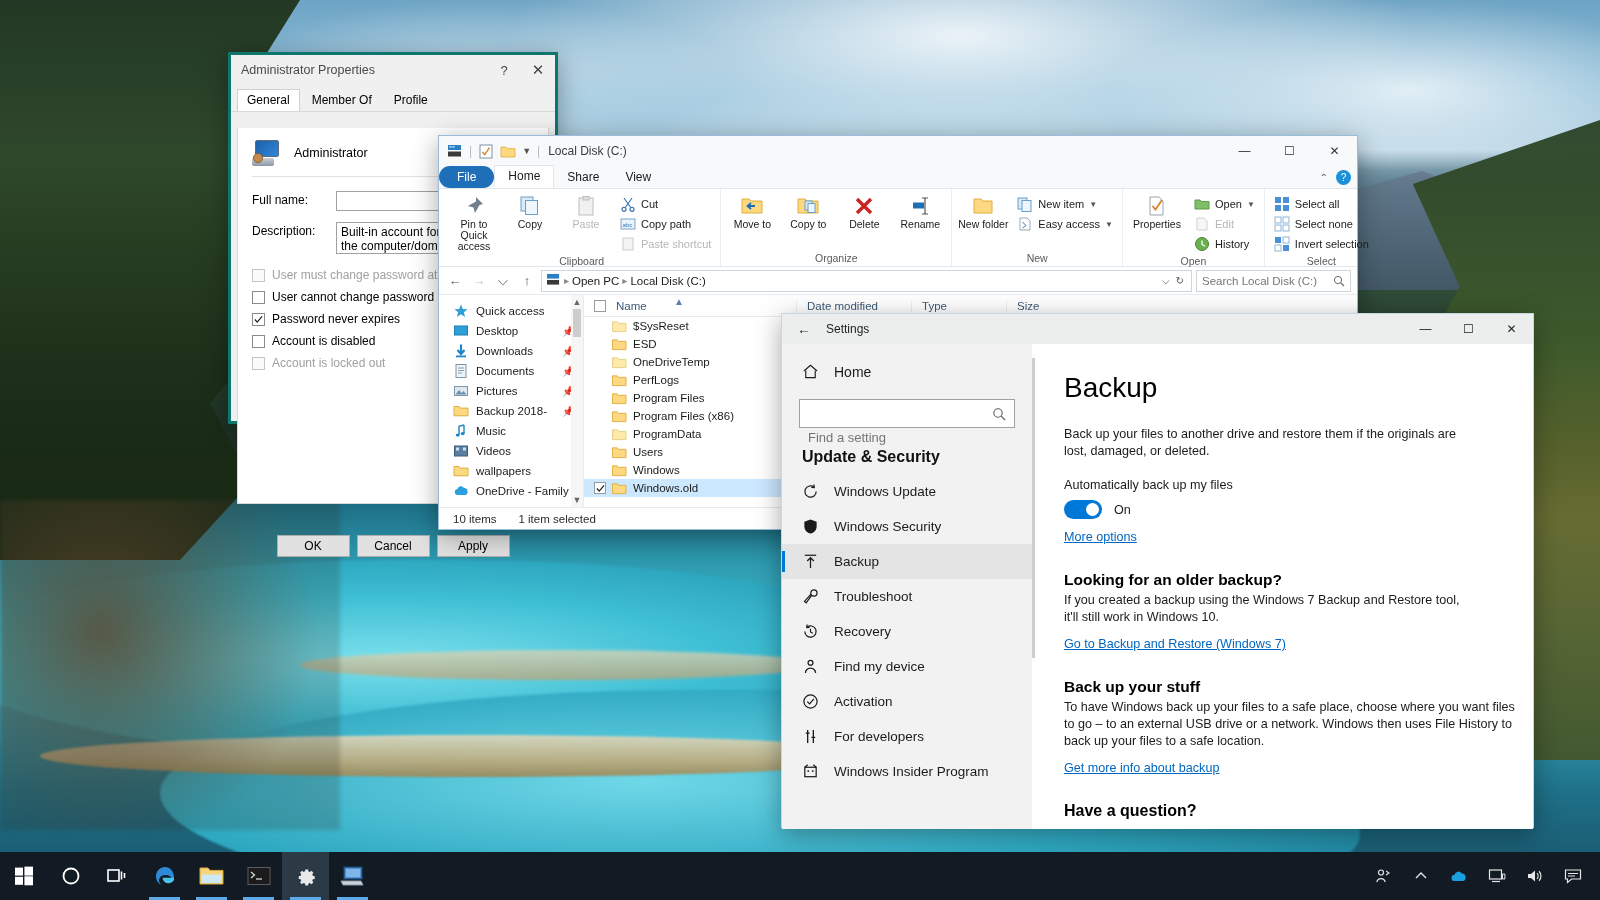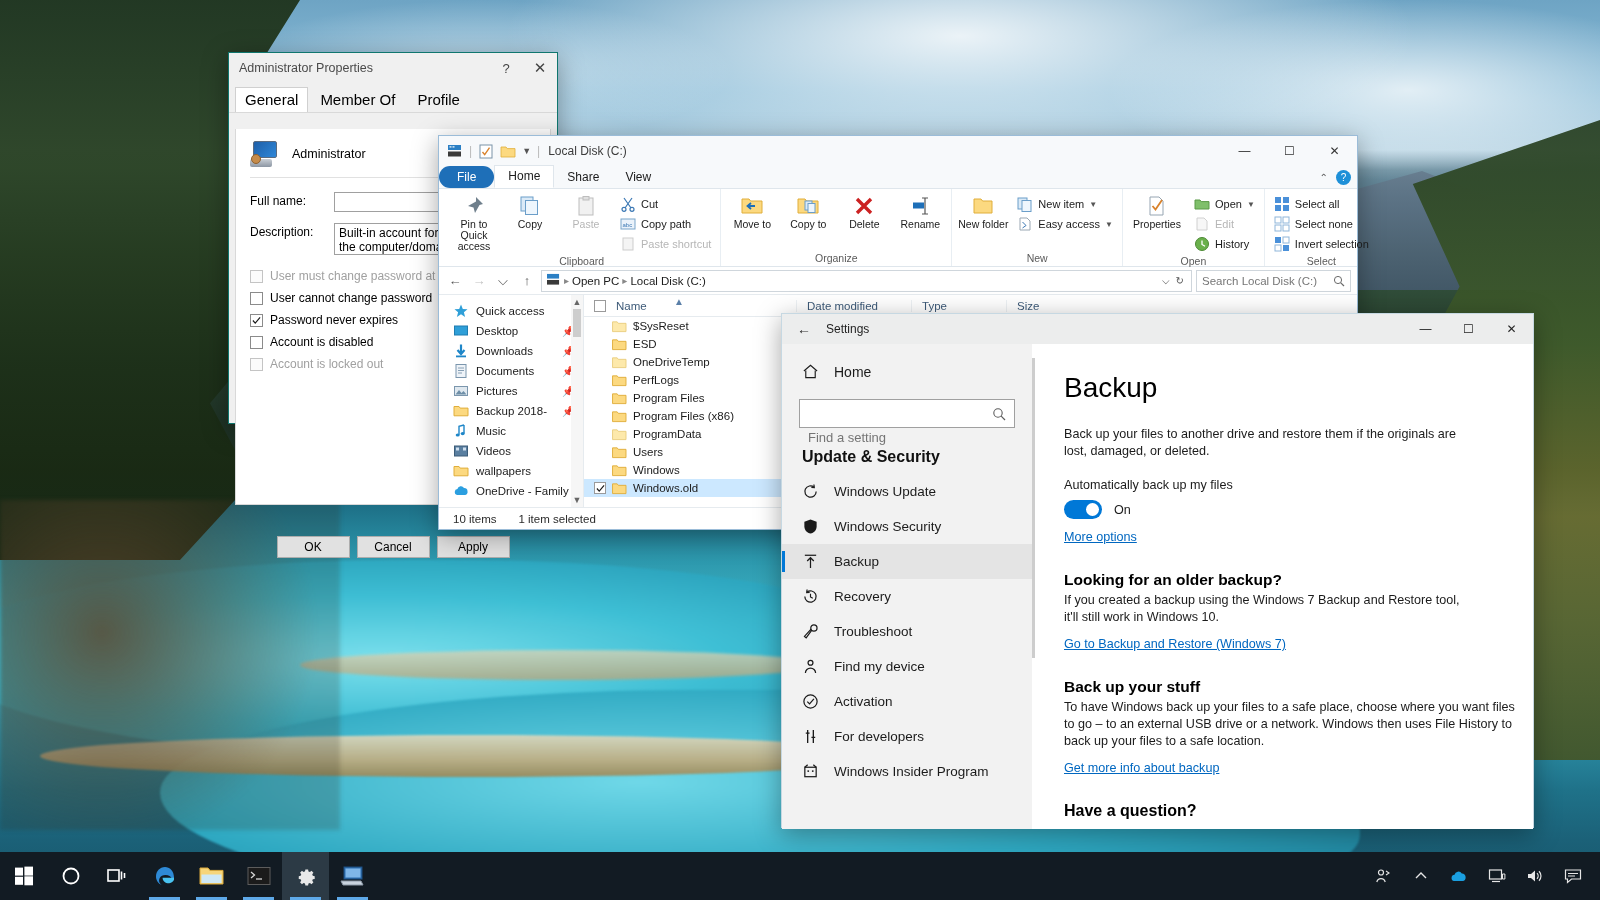--- a/index.html
+++ b/index.html
@@ -89,39 +89,39 @@
     filter: blur(2px);
   }
 
   
   .win { position: absolute; box-shadow: 0 6px 24px rgba(0,0,0,.35); }
 
   
   #adminprops {
     left: 228px; top: 52px; width: 330px; height: 372px;
     background: #f0f0f0;
-    border: 1px solid #0f766e;
+    border: 3px solid #0f766e;
     font-size: 12px; color: #000;
   }
   #adminprops .tb {
     height: 30px; display: flex; align-items: center;
     padding-left: 10px; background: #f0f0f0;
   }
   #adminprops .tb .t { font-size: 12.5px; color: #4a4a4a; flex: 1; }
   #adminprops .tb .b {
     width: 34px; height: 28px; display: flex; align-items: center; justify-content: center;
     color: #444; font-size: 13px;
   }
   #adminprops .tb .b:last-child { font-size: 15px; }
   #adminprops .tabs {
     display: flex; gap: 2px; padding: 4px 6px 0 6px;
     border-bottom: 1px solid #d9d9d9; background: #f0f0f0;
   }
   #adminprops .tab {
-    padding: 3px 9px 4px 9px; font-size: 15px; color: #000;
+    padding: 3px 9px 4px 9px; font-size: 12px; color: #000;
     border: 1px solid transparent; border-bottom: none;
   }
   #adminprops .tab.on { background: #fff; border-color: #d0d0d0; }
   #adminprops .body {
     background: #fff; margin: 16px 6px 0 6px; height: 376px;
     border: 1px solid #d9d9d9; border-top: none; padding: 12px 14px;
     position: relative;
   }
   #ap-user { display: flex; align-items: center; gap: 14px; margin-bottom: 10px; }
   .pc-icon { width: 28px; height: 26px; position: relative; }
@@ -847,32 +847,32 @@
       </div>
       <div class="stitem on">
         <svg width="17" height="17" viewBox="0 0 18 18">
           <path d="M3 2.4 h12" stroke="#1b1b1b" stroke-width="1.3"></path>
           <path d="M9 16 V5.2 M5.5 8.5 L9 5 L12.5 8.5" fill="none" stroke="#1b1b1b" stroke-width="1.3"></path>
         </svg>
         <span>Backup</span>
       </div>
       <div class="stitem">
         <svg width="17" height="17" viewBox="0 0 18 18">
+          <circle cx="12.6" cy="5.2" r="3.3" fill="none" stroke="#1b1b1b" stroke-width="1.3"></circle>
+          <path d="M10.4 7.5 L4.4 15.8 L2.6 14.2 L9.6 6.4" fill="none" stroke="#1b1b1b" stroke-width="1.3"></path>
+        </svg>
+        <span>Troubleshoot</span>
+      </div>
+      <div class="stitem">
+        <svg width="17" height="17" viewBox="0 0 18 18">
           <path d="M3 9 a6 6 0 1 0 2.2 -4.6" fill="none" stroke="#1b1b1b" stroke-width="1.3"></path>
           <path d="M5.4 1.6 L5 4.8 L8.1 4.7" fill="none" stroke="#1b1b1b" stroke-width="1.3"></path>
           <path d="M9 6 v3.4 l2.4 1.4" fill="none" stroke="#1b1b1b" stroke-width="1.2"></path>
         </svg>
         <span>Recovery</span>
-      </div>
-      <div class="stitem">
-        <svg width="17" height="17" viewBox="0 0 18 18">
-          <circle cx="12.6" cy="5.2" r="3.3" fill="none" stroke="#1b1b1b" stroke-width="1.3"></circle>
-          <path d="M10.4 7.5 L4.4 15.8 L2.6 14.2 L9.6 6.4" fill="none" stroke="#1b1b1b" stroke-width="1.3"></path>
-        </svg>
-        <span>Troubleshoot</span>
       </div>
       <div class="stitem">
         <svg width="17" height="17" viewBox="0 0 18 18">
           <circle cx="9" cy="5" r="2.6" fill="none" stroke="#1b1b1b" stroke-width="1.3"></circle>
           <path d="M3.6 16 a5.4 5.4 0 0 1 10.8 0" fill="none" stroke="#1b1b1b" stroke-width="1.3"></path>
         </svg>
         <span>Find my device</span>
       </div>
       <div class="stitem">
         <svg width="17" height="17" viewBox="0 0 18 18">

